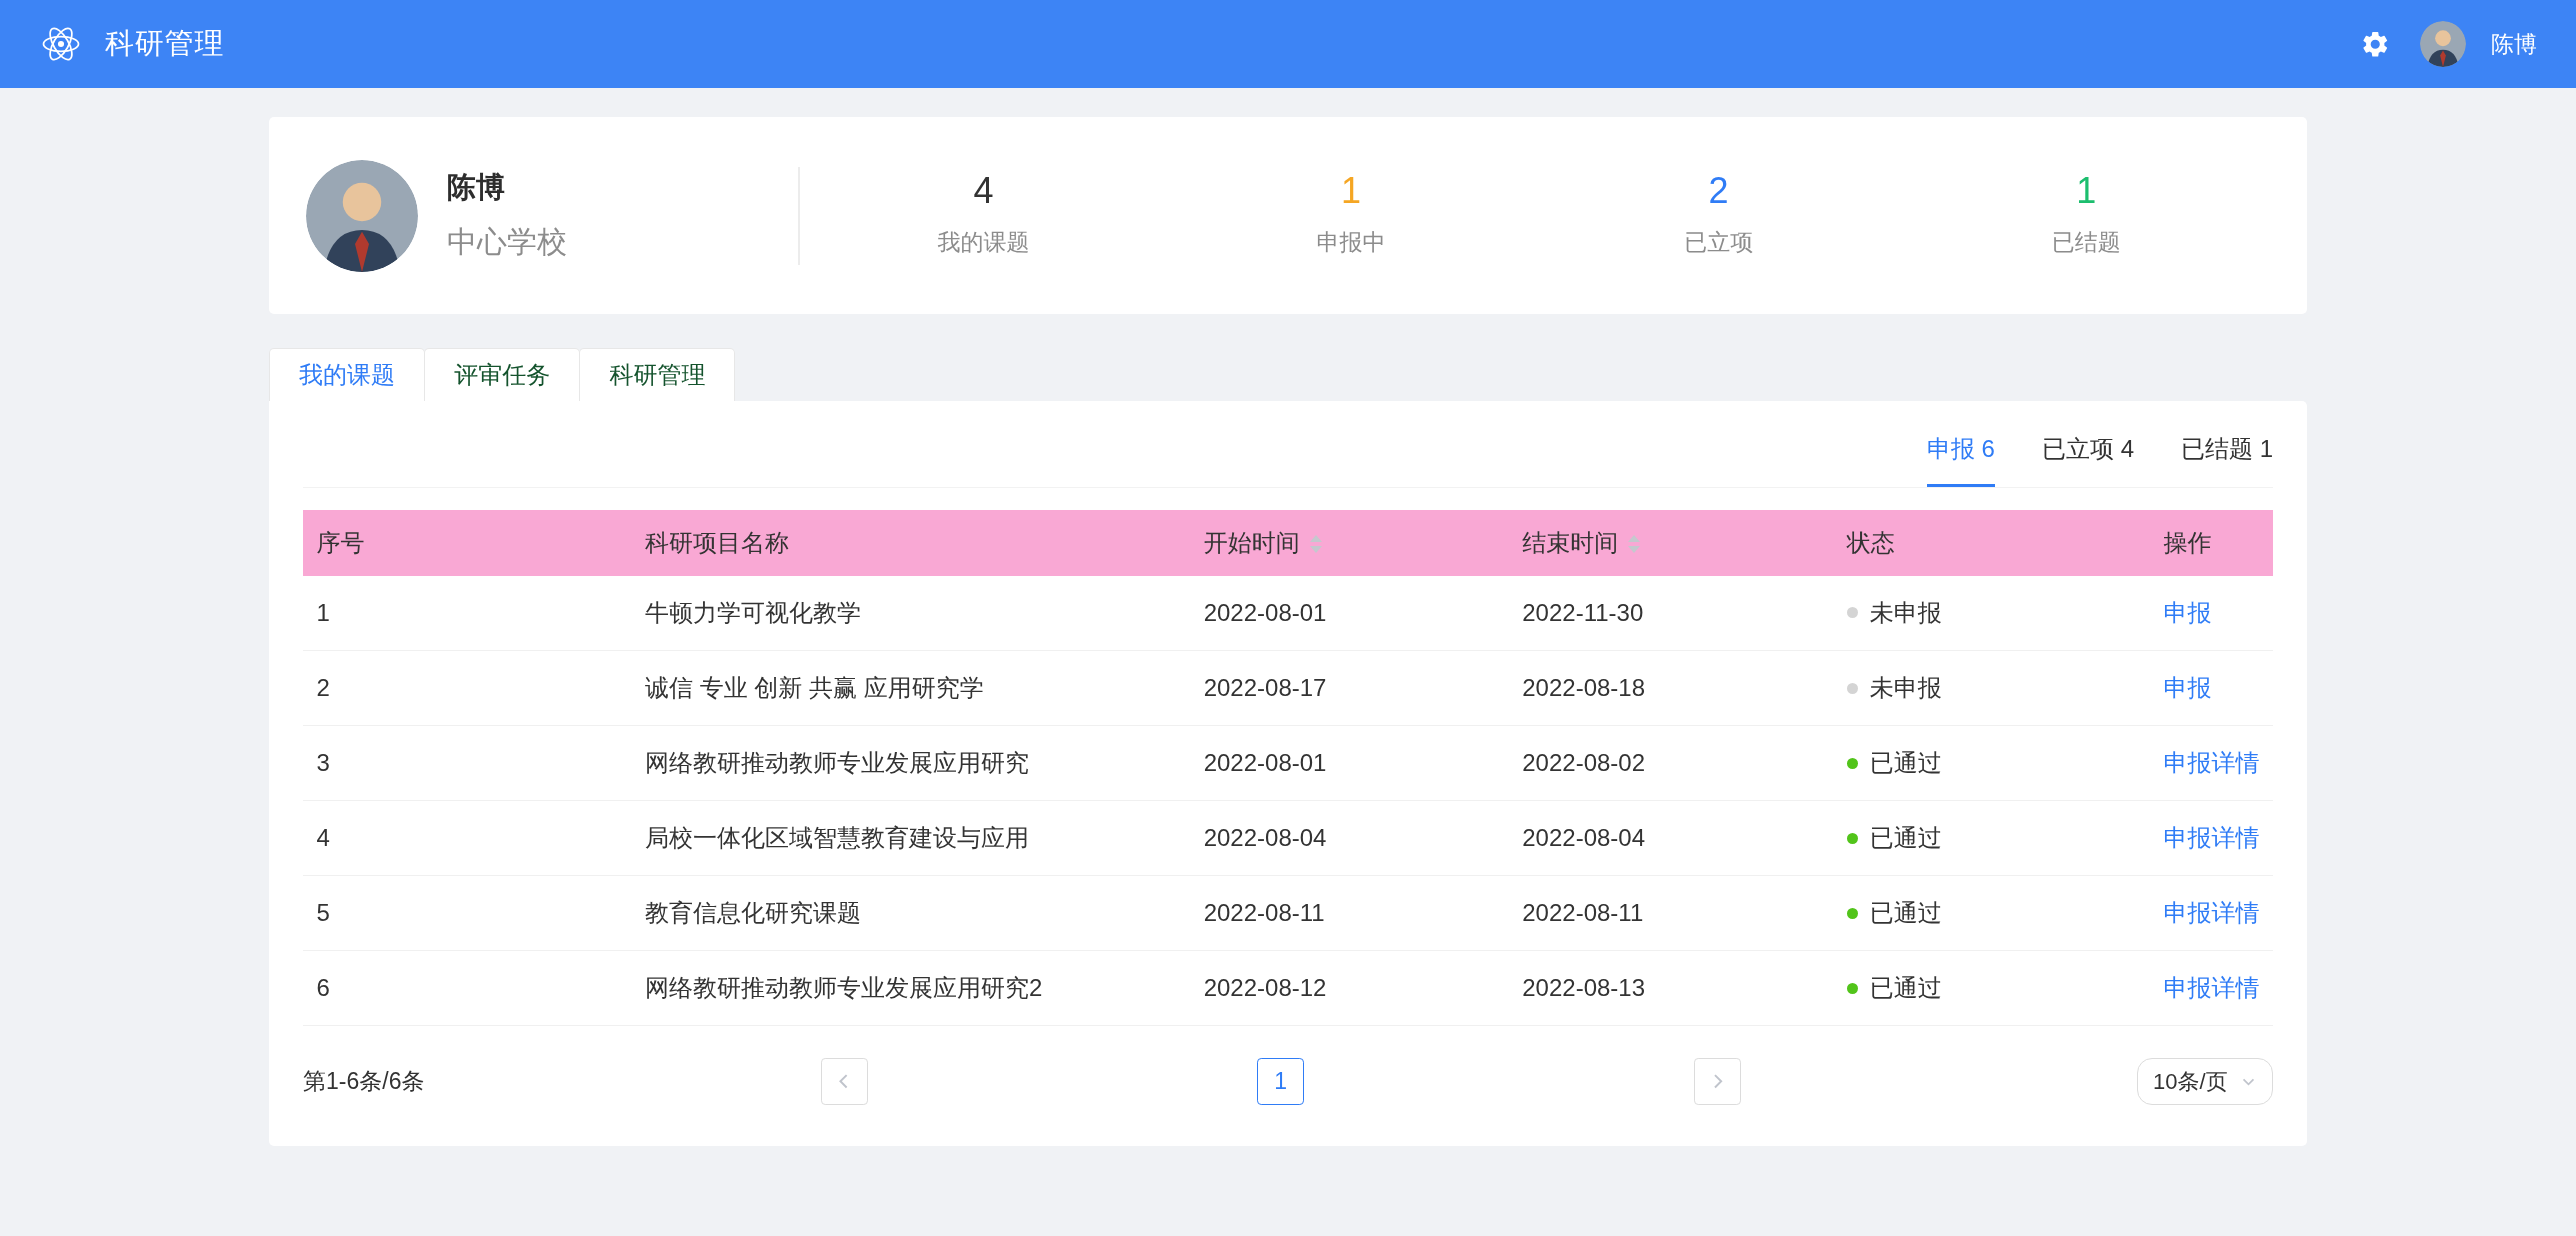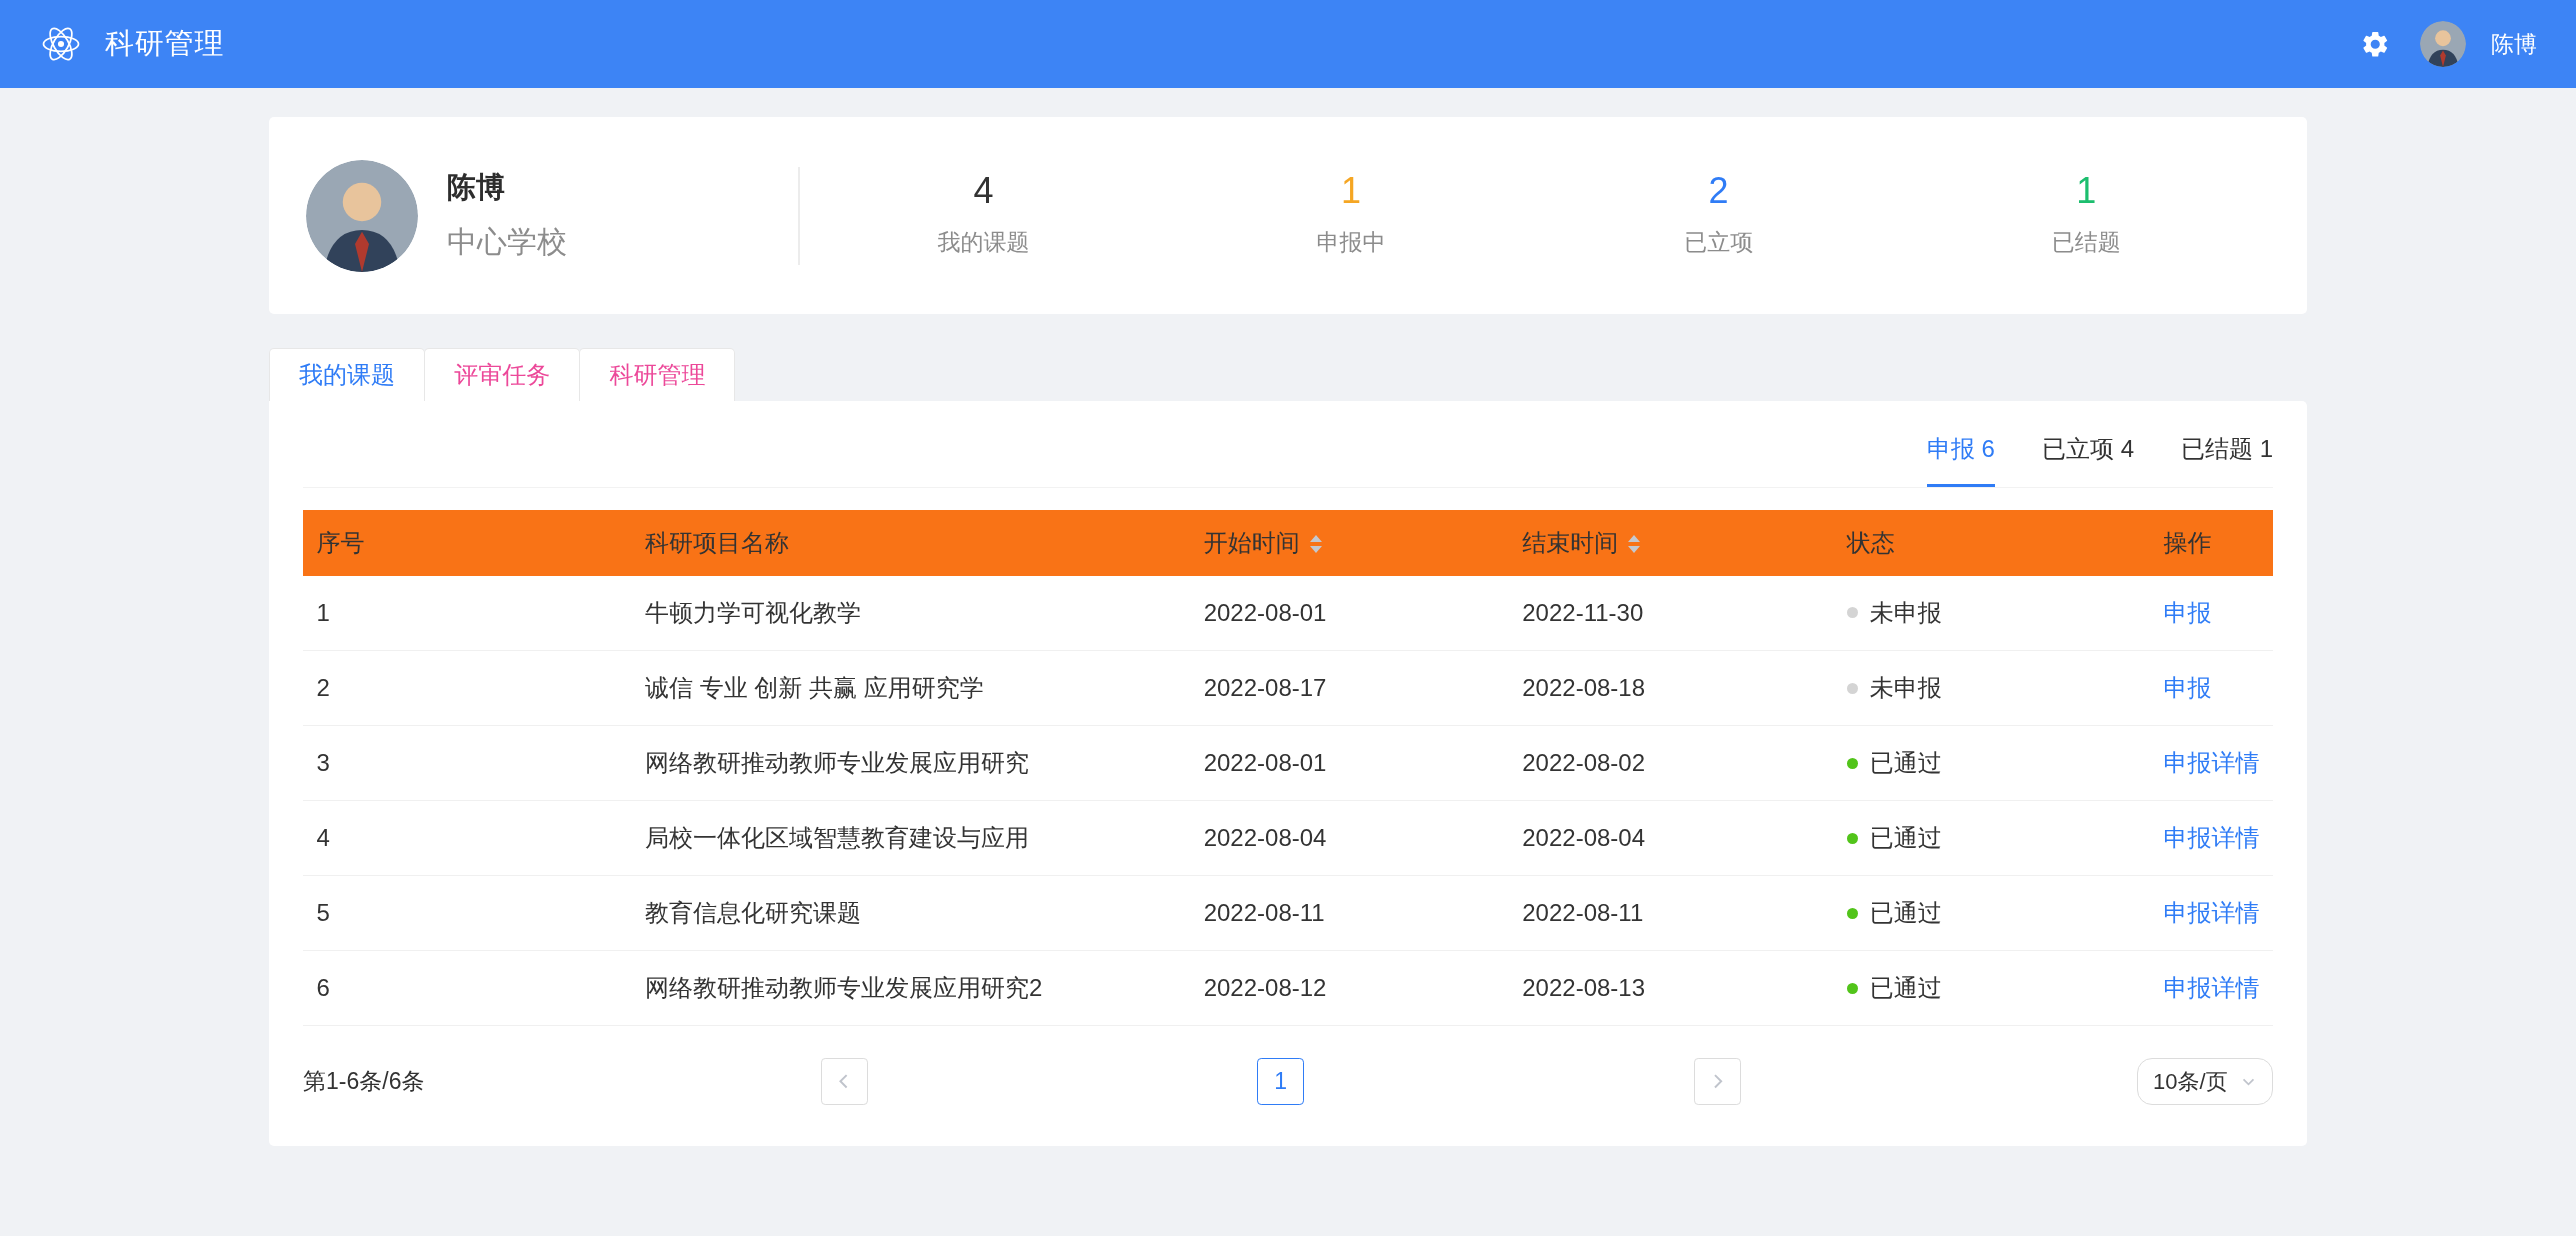--- a/index.html
+++ b/index.html
@@ -32,33 +32,33 @@
   .v-divider { width:1.7px; height:98px; background:#ececec; }
   .stats { flex:1; display:flex; }
   .stat { flex:1; text-align:center; }
   .stat-value { font-size:36px; font-weight:500; line-height:1; }
   .stat-label { margin-top:18.6px; font-size:23px; color:#8c8c8c; }
 
   
   .main-tabs { margin-top:34px; display:flex; }
   .main-tab { height:53px; padding:0 29px; display:flex; align-items:center; background:#fff;
               border:0.8px solid #e7e7e7; border-bottom:none; font-size:24px; cursor:pointer;
-              border-radius:5.1px 5.1px 0 0; margin-right:-0.8px; color:#ec4899; }
+              border-radius:5.1px 5.1px 0 0; margin-right:-0.8px; color:#14532d; }
   .main-tab.active { color:#2f7cf6; position:relative; z-index:2; }
 
   
   .panel { background:#fff; border-radius:0 5.1px 5.1px 5.1px; padding:0 34px 0 34px; }
   .sub-tabs { display:flex; gap:47px; padding-top:32px; border-bottom:0.8px solid #f2f2f2;justify-content:flex-end; }
   .sub-tab { font-size:24px; padding-bottom:18.6px; cursor:pointer; color:#333;
              border-bottom:3.4px solid transparent; }
   .sub-tab.active { color:#2f7cf6; border-bottom-color:#2f7cf6; }
 
   
   table { width:100%; border-collapse:collapse; margin-top:22px; }
-  thead th { background:#f97316; height:66px; text-align:left; font-size:24px; font-weight:500;
+  thead th { background:#f9a8d4; height:66px; text-align:left; font-size:24px; font-weight:500;
              color:#333; padding:0 13.6px; white-space:nowrap; }
   tbody td { height:75px; border-bottom:0.8px solid #f0f0f0; font-size:24px; color:#333;
              padding:0 13.6px; white-space:nowrap; }
   col.c-index  { width:329px; }
   col.c-name   { width:559px; }
   col.c-start  { width:319px; }
   col.c-end    { width:325px; }
   col.c-status { width:317px; }
   col.c-action { width:auto; }
   .sorters { display:inline-flex; flex-direction:column; gap:4.2px; margin-left:10.2px; vertical-align:middle; }

